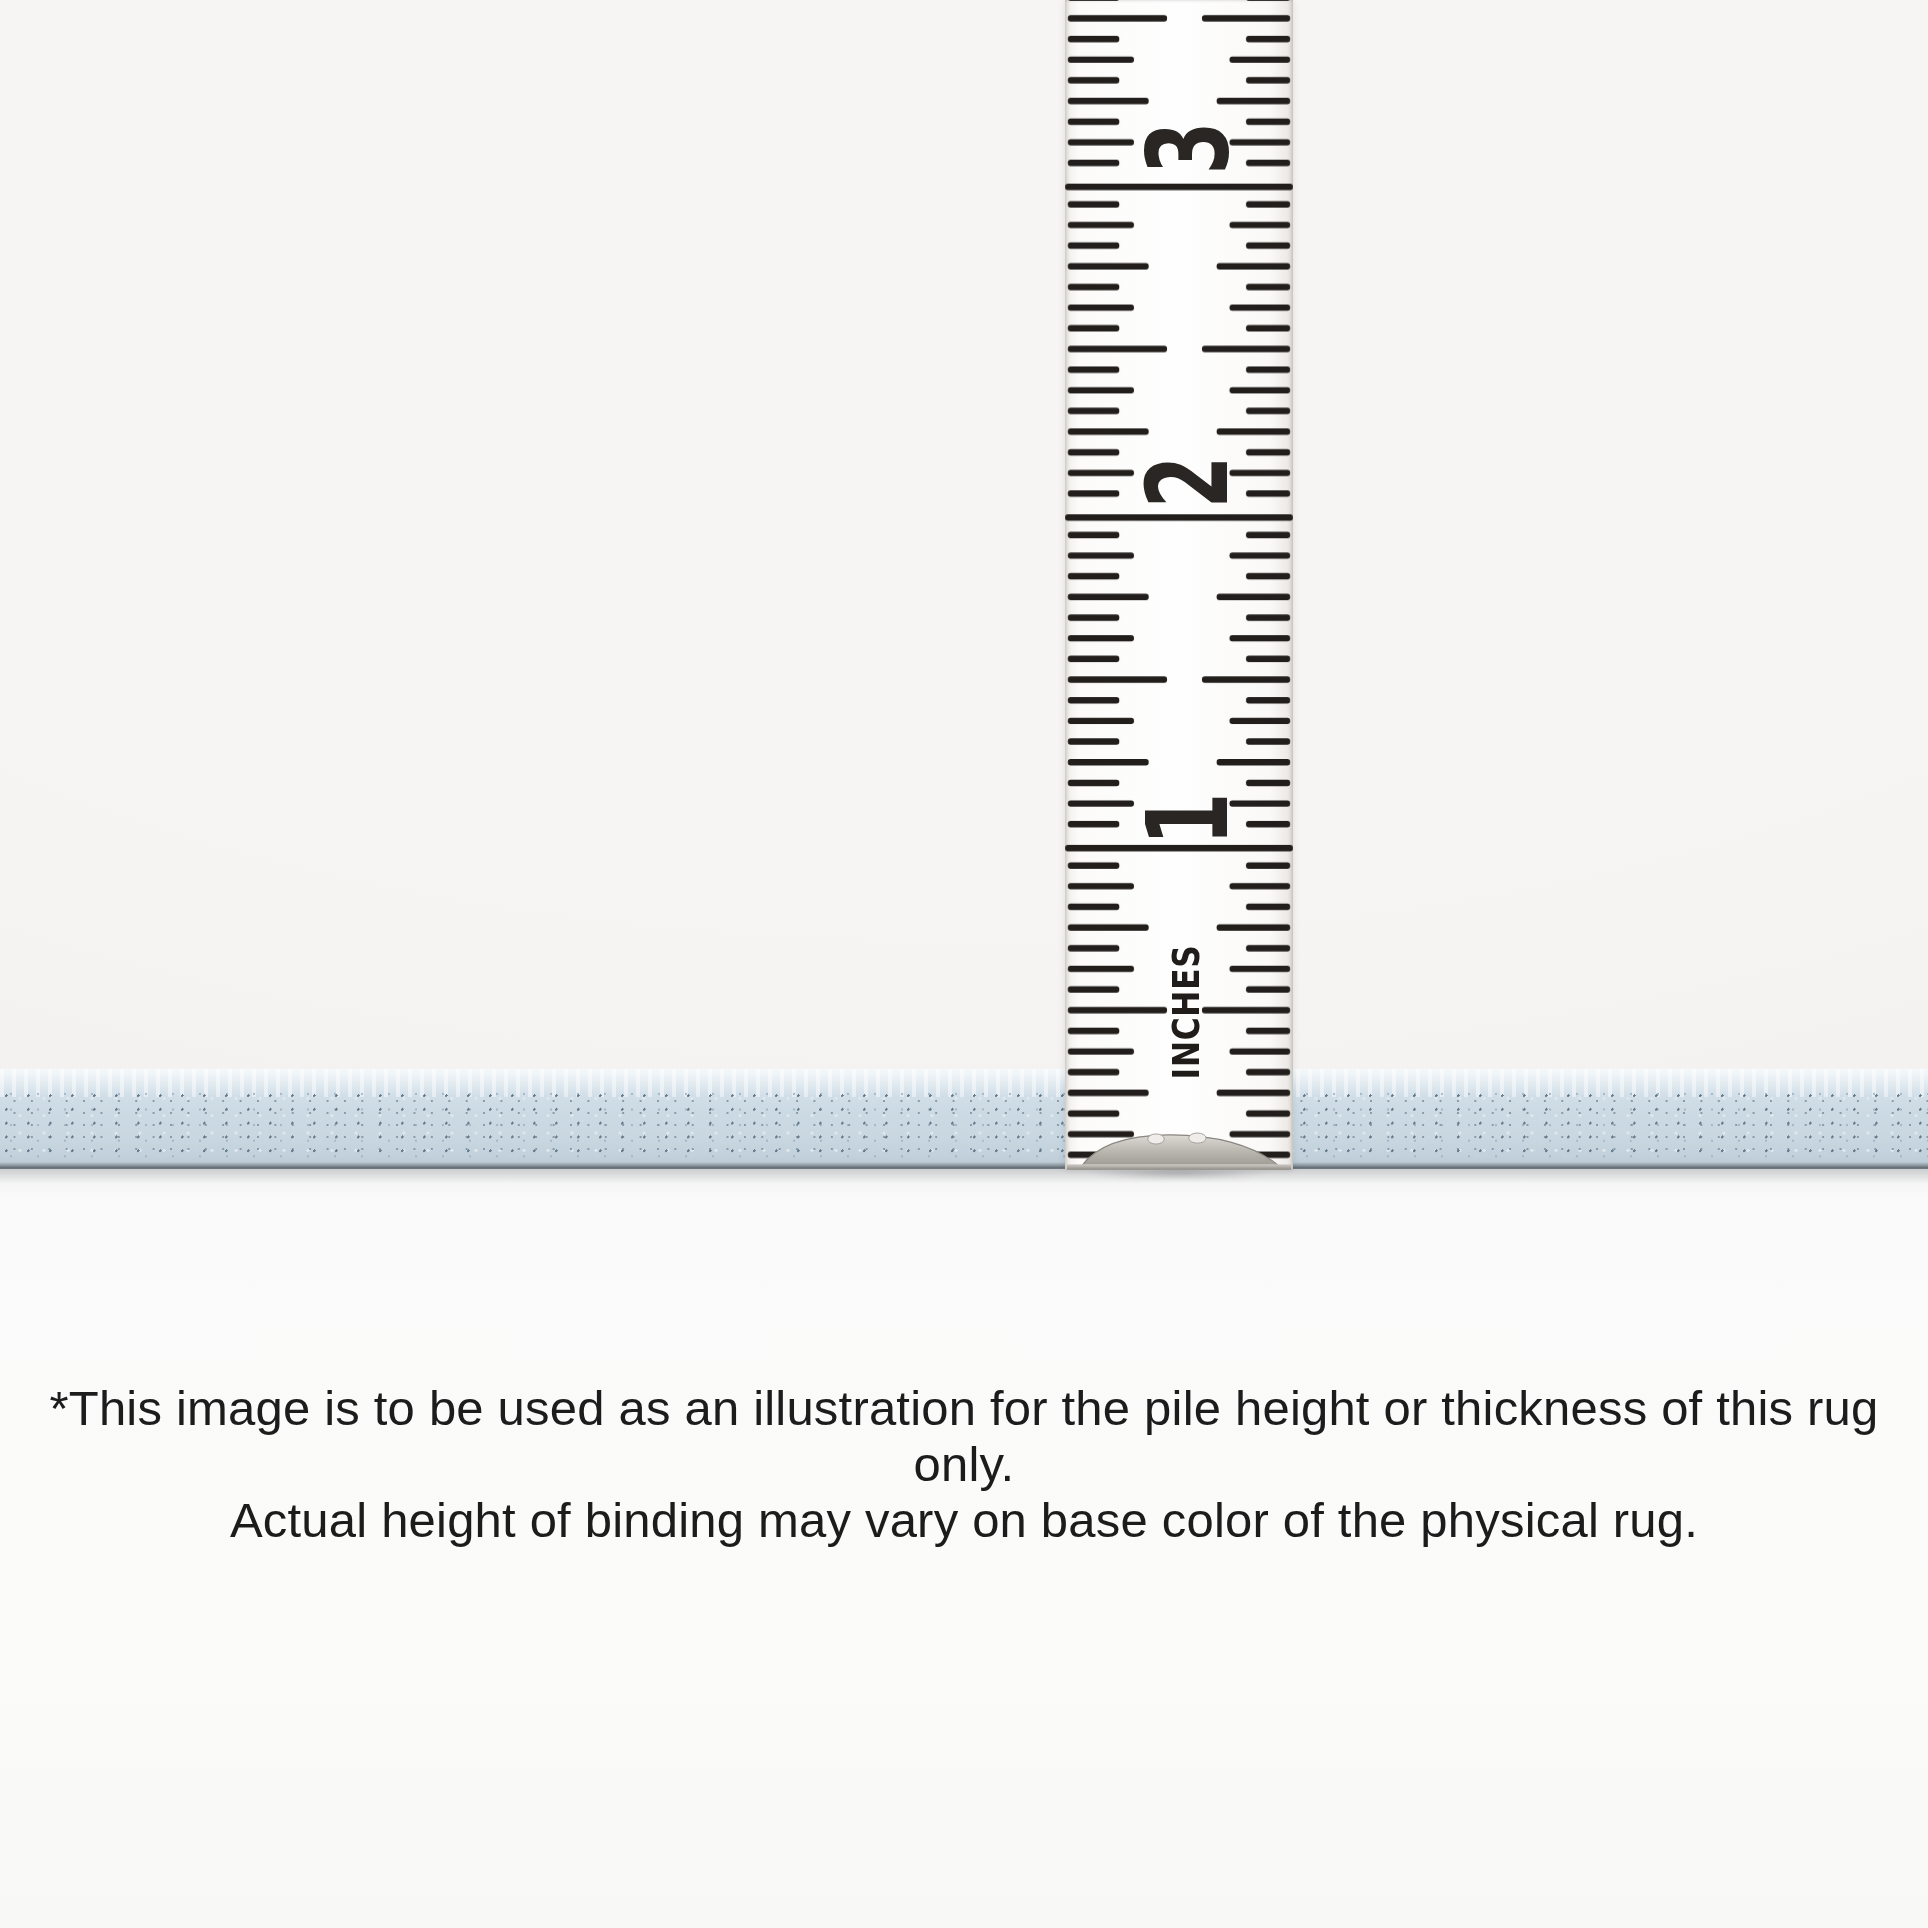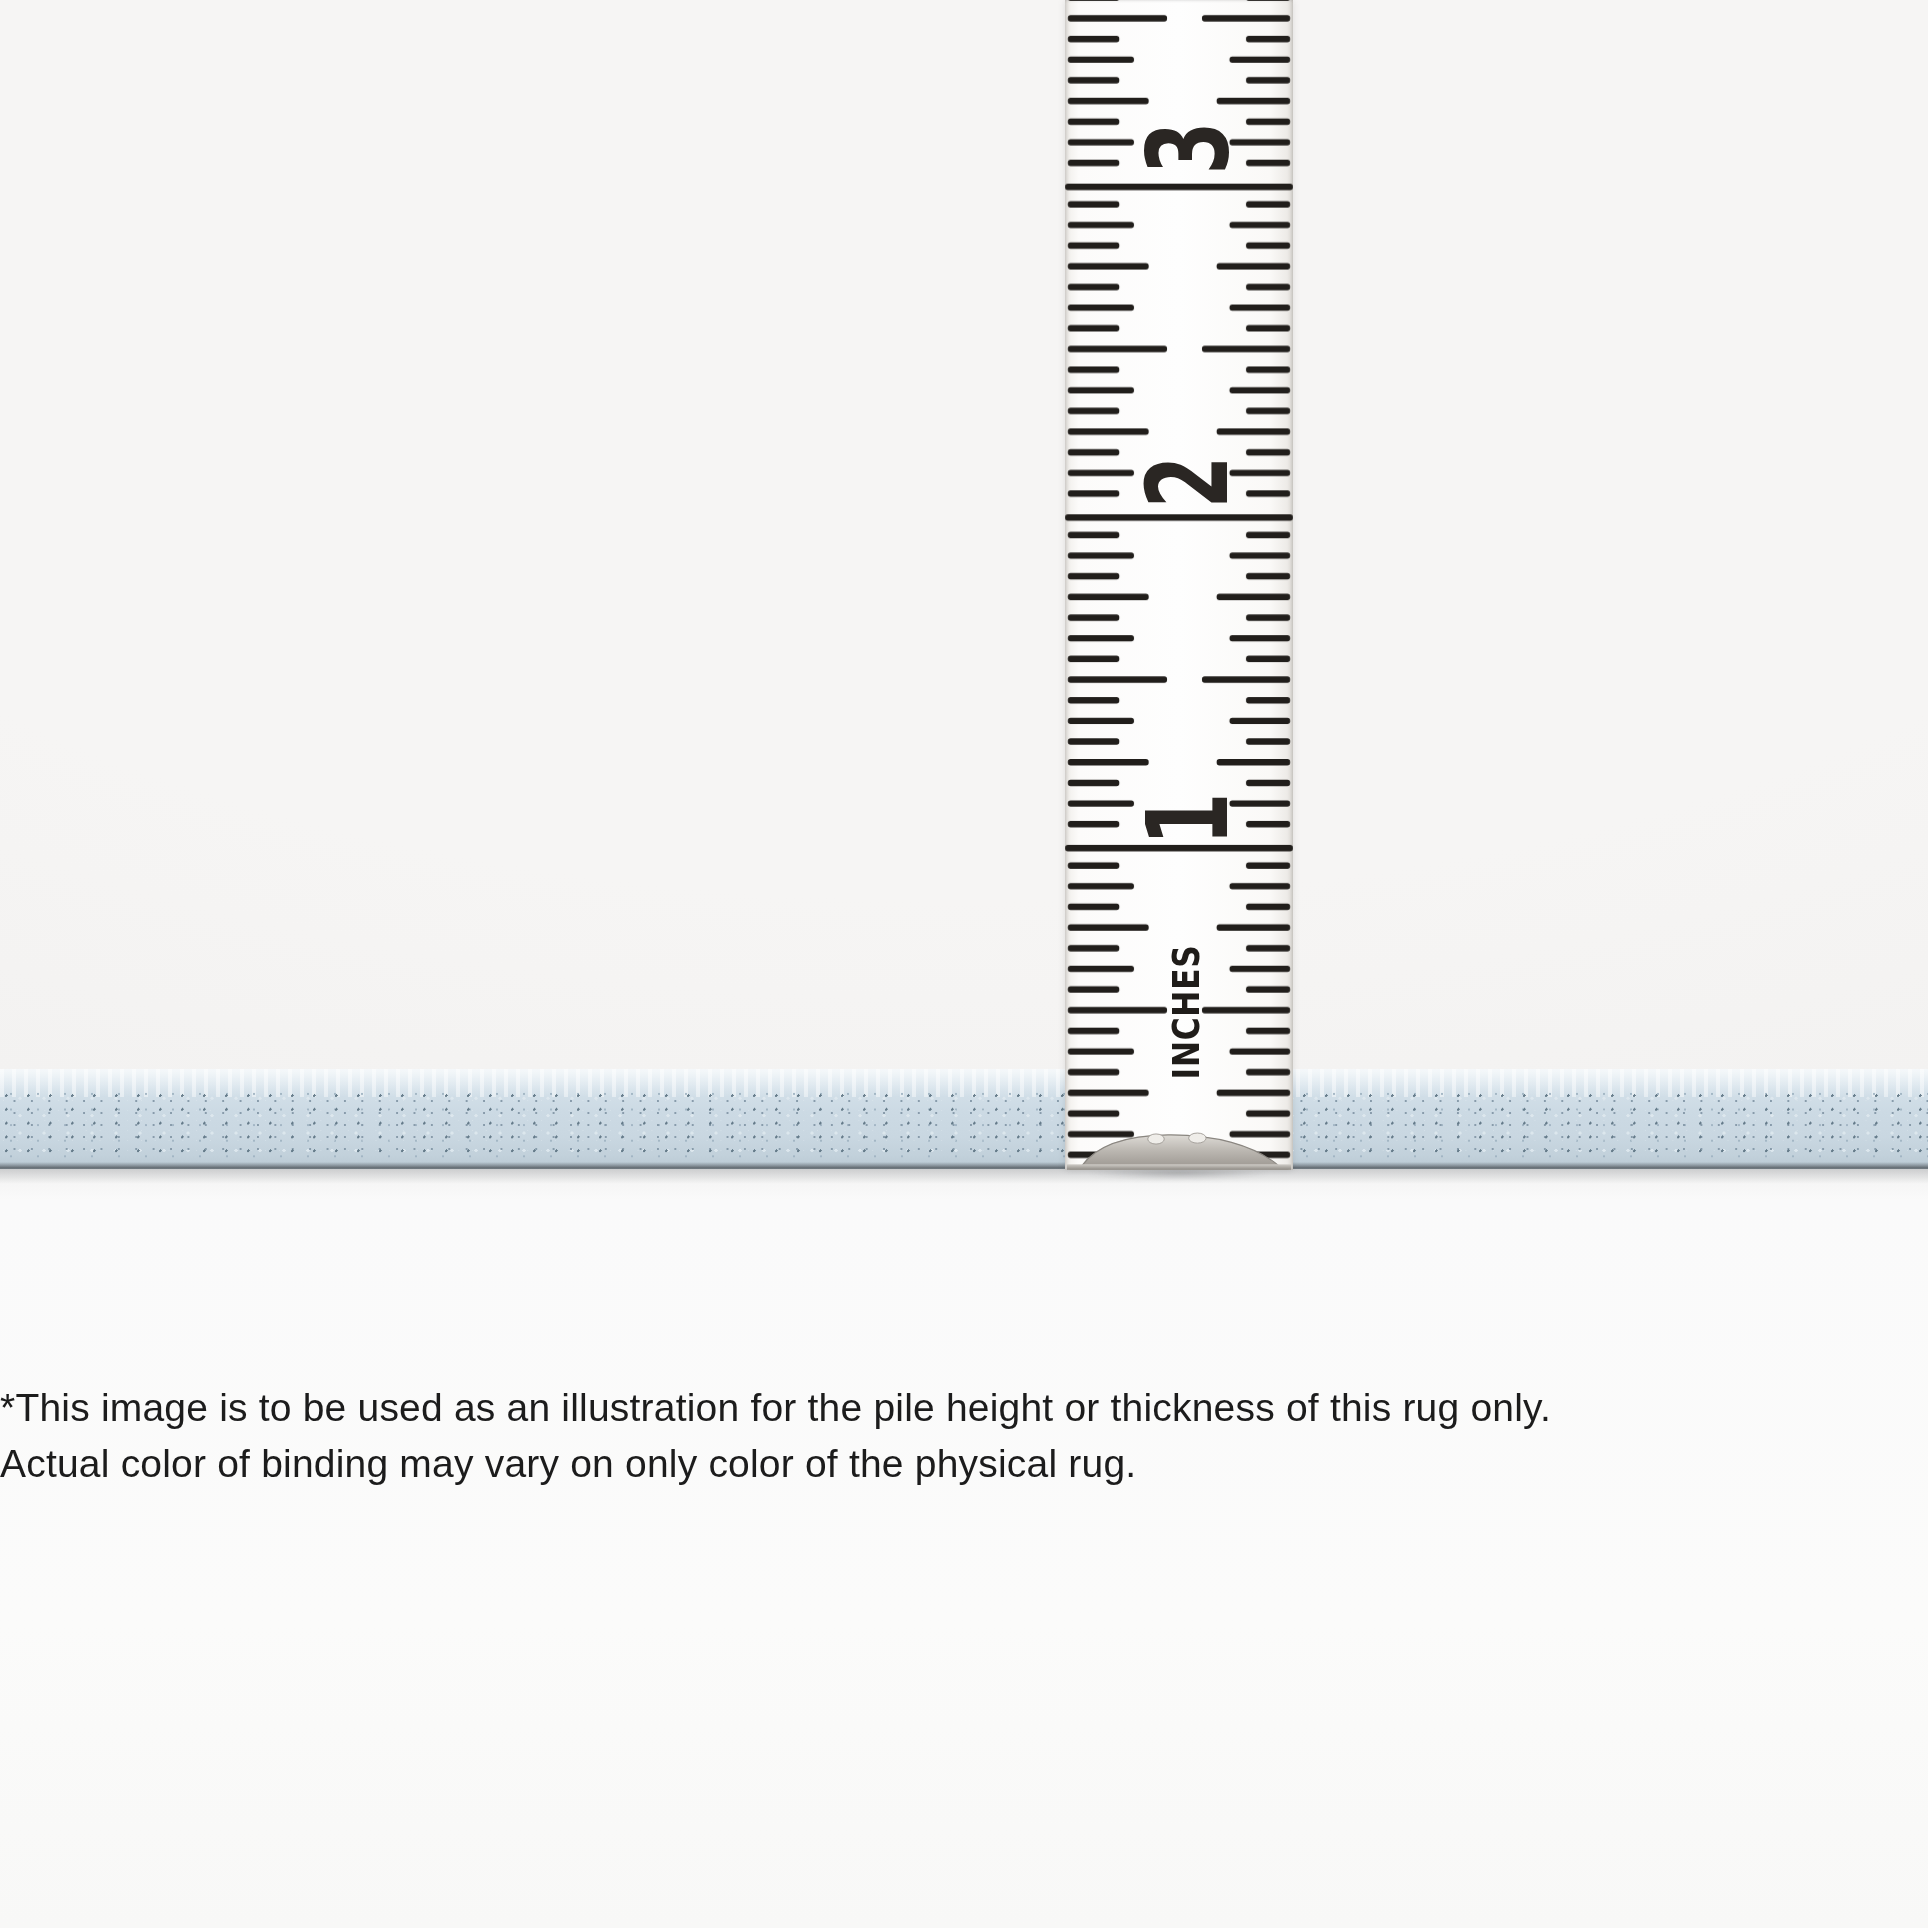--- a/index.html
+++ b/index.html
@@ -72,22 +72,22 @@
   }
   .clip{position:absolute;left:0;bottom:0;width:228px;height:39px;}
   .tape-shadow{
     position:absolute;left:1052px;top:1164px;width:253px;height:18.4px;
     background:radial-gradient(closest-side, rgba(60,62,66,.30), rgba(60,62,66,0) 72%);
     filter:blur(2.8px);
   }
   
   .caption{
     position:absolute;left:0;top:1380px;width:1928px;
-    color:#1c1c1c;
-    font-size:39px;line-height:56px;letter-spacing:0.2px;font-weight:400;
+    text-align:center;color:#1c1c1c;
+    font-size:49px;line-height:56px;letter-spacing:0.2px;font-weight:400;
   }
   .caption p{margin:0;}
 </style>
 </head>
 <body>
 
 <div class="stage">
 
   <div class="wall"></div>
 
@@ -160,17 +160,17 @@
       </defs>
       <path d="M5,41 L18,38 C36,13 70,4.5 112,4 C162,3.5 206,15 233,38 L243,41 Z" fill="url(#metal)" stroke="#8a8680" stroke-width="1.2"></path>
       <rect x="2" y="36" width="244" height="6" fill="url(#metal2)"></rect>
       <ellipse cx="99" cy="8.5" rx="9" ry="5.5" fill="#efede9" stroke="#a09c96" stroke-width="1"></ellipse>
       <ellipse cx="144" cy="7.5" rx="9.5" ry="5.5" fill="#efede9" stroke="#a09c96" stroke-width="1"></ellipse>
     </svg>
   </div>
 
   <div class="caption">
     <p>*This image is to be used as an illustration for the pile height or thickness of this rug only.</p>
-    <p>Actual color of binding may vary on only color of the physical rug.</p>
+    <p>Actual height of binding may vary on base color of the physical rug.</p>
   </div>
 
 </div>
 
 
 </body></html>

